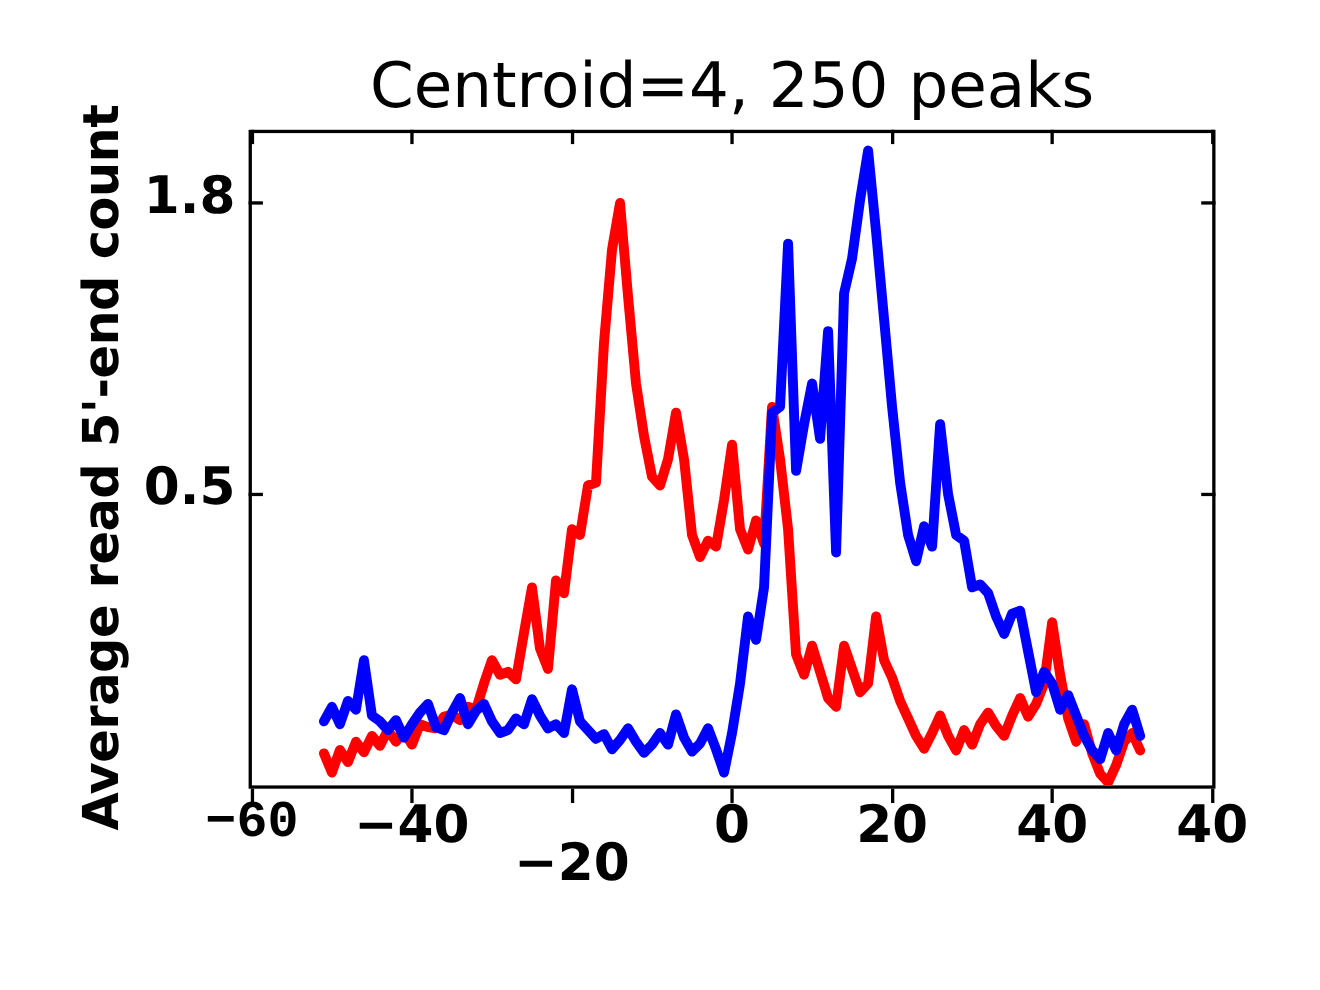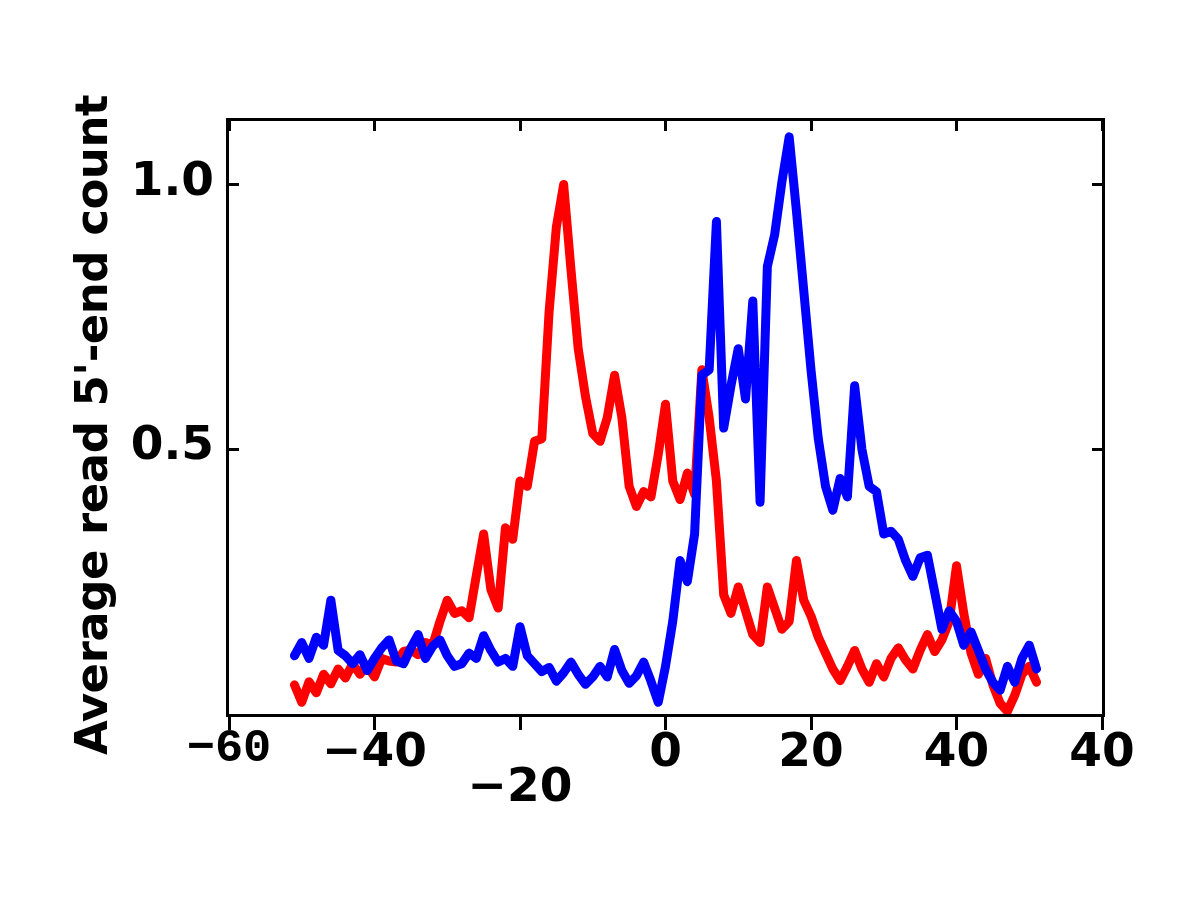--- a/index.html
+++ b/index.html
@@ -125,20 +125,21 @@
     left: 16px;
     width: 198px;
     text-align: right;
   }
 </style>
 </head>
 <body>
 
 <div id="figure">
 
+  <div id="chart-title">Centroid=4, 250 peaks</div>
 
   <div id="y-axis-label">Average read 5'-end count</div>
 
   <div id="plot-frame">
     <svg id="plot-svg" width="873" height="593" viewBox="0 0 873 593">
       <polyline id="series-0" fill="none" stroke="#FF0000" stroke-width="9" stroke-linejoin="round" stroke-linecap="round" points="65.47,563.88 72.75,581.35 80.02,560.70 87.30,571.82 94.58,553.29 101.85,562.82 109.13,548.00 116.40,557.00 123.67,542.70 130.95,553.29 138.22,544.29 145.50,555.94 152.77,537.41 160.05,540.05 167.33,541.11 174.60,530.52 181.88,528.93 189.15,533.70 196.43,521.52 203.70,524.17 210.97,500.34 218.25,479.17 225.53,492.40 232.80,489.75 240.08,496.64 247.35,454.28 254.63,412.98 261.90,468.58 269.18,487.11 276.45,406.63 283.73,418.28 291.00,360.04 298.28,365.33 305.55,320.33 312.82,317.68 320.10,190.61 327.38,105.89 334.65,63.54 341.93,148.25 349.20,227.67 356.47,275.32 363.75,312.38 371.02,320.33 378.30,296.50 385.57,254.14 392.85,296.50 400.13,365.33 407.40,385.45 414.67,370.63 421.95,375.92 429.22,333.56 436.50,283.26 443.77,360.04 451.05,378.57 458.33,352.09 465.60,373.27 472.87,248.85 480.15,296.50 487.43,360.04 494.70,473.87 501.97,492.40 509.25,465.93 516.52,489.75 523.80,513.58 531.07,521.52 538.35,465.93 545.63,487.11 552.90,508.29 560.18,500.34 567.45,439.46 574.73,479.17 582.00,495.05 589.28,516.23 596.55,532.11 603.82,548.00 611.10,559.64 618.38,545.35 625.65,529.46 632.92,548.00 640.20,561.23 647.48,542.70 654.75,555.94 662.02,537.41 669.30,526.82 676.58,538.99 683.85,548.00 691.13,529.46 698.40,513.58 705.68,530.52 712.95,518.88 720.22,500.34 727.50,444.75 734.77,492.40 742.05,532.11 749.32,553.29 756.60,537.41 763.88,563.88 771.15,582.41 778.43,590.35 785.70,574.47 792.98,553.29 800.25,545.35 807.53,561.23"></polyline>
       <polyline id="series-1" fill="none" stroke="#0000FF" stroke-width="9" stroke-linejoin="round" stroke-linecap="round" points="65.47,534.76 72.75,521.52 80.02,537.41 87.30,516.23 94.58,524.17 101.85,479.17 109.13,529.46 116.40,534.76 123.67,542.70 130.95,533.70 138.22,549.58 145.50,537.41 152.77,526.82 160.05,518.88 167.33,540.05 174.60,542.70 181.88,526.82 189.15,513.58 196.43,537.41 203.70,525.23 210.97,518.88 218.25,534.76 225.53,545.35 232.80,542.70 240.08,532.11 247.35,537.41 254.63,514.64 261.90,529.46 269.18,541.11 276.45,537.41 283.73,545.35 291.00,505.64 298.28,534.76 305.55,542.70 312.82,550.64 320.10,546.41 327.38,560.17 334.65,551.70 341.93,541.11 349.20,553.29 356.47,563.35 363.75,555.94 371.02,545.35 378.30,555.94 385.57,528.41 392.85,549.58 400.13,562.29 407.40,554.88 414.67,541.11 421.95,560.17 429.22,581.35 436.50,545.35 443.77,500.34 451.05,439.46 458.33,460.63 465.60,412.98 472.87,254.14 480.15,248.85 487.43,100.60 494.70,307.09 501.97,264.73 509.25,227.67 516.52,277.97 523.80,180.02 531.07,381.21 538.35,145.60 545.63,113.83 552.90,60.89 560.18,15.88 567.45,90.01 574.73,169.43 582.00,248.85 589.28,317.68 596.55,365.33 603.82,389.16 611.10,357.39 618.38,375.92 625.65,264.73 632.92,328.27 640.20,365.33 647.48,370.63 654.75,412.98 662.02,410.33 669.30,418.28 676.58,439.46 683.85,455.34 691.13,436.81 698.40,434.16 705.68,471.22 712.95,508.29 720.22,489.75 727.50,500.34 734.77,524.17 742.05,510.93 749.32,529.46 756.60,548.00 763.88,561.23 771.15,569.17 778.43,545.35 785.70,561.23 792.98,537.41 800.25,524.17 807.53,548.00"></polyline>
     </svg>
   </div>
 
@@ -166,17 +167,17 @@
       <div class="xtick-label" style="left: 159px; font-family: Liberation Mono, monospace;">−60</div>
       <div class="xtick-label" style="left: 304.5px;">−40</div>
       <div class="xtick-label" style="left: 450px; margin-top: 35px;">−20</div>
       <div class="xtick-label" style="left: 595.5px;">0</div>
       <div class="xtick-label" style="left: 741px;">20</div>
       <div class="xtick-label" style="left: 886.5px;">40</div>
       <div class="xtick-label" style="left: 1032px;">40</div>
     </div>
   <div id="ytick-labels-layer">
       <div class="ytick-label-wrap" style="top: 415.268px; font-family: &quot;DejaVu Sans&quot;, sans-serif; font-size: 47px; font-weight: bold; color: rgb(0, 0, 0);">0.5</div>
-      <div class="ytick-label-wrap" style="top: 150.536px; font-family: &quot;DejaVu Sans&quot;, sans-serif; font-size: 47px; font-weight: bold; color: rgb(0, 0, 0);">1.0</div>
+      <div class="ytick-label-wrap" style="top: 150.536px; font-family: &quot;DejaVu Sans&quot;, sans-serif; font-size: 47px; font-weight: bold; color: rgb(0, 0, 0);">1.8</div>
     </div>
 
 
 </div>
 
 </body></html>

